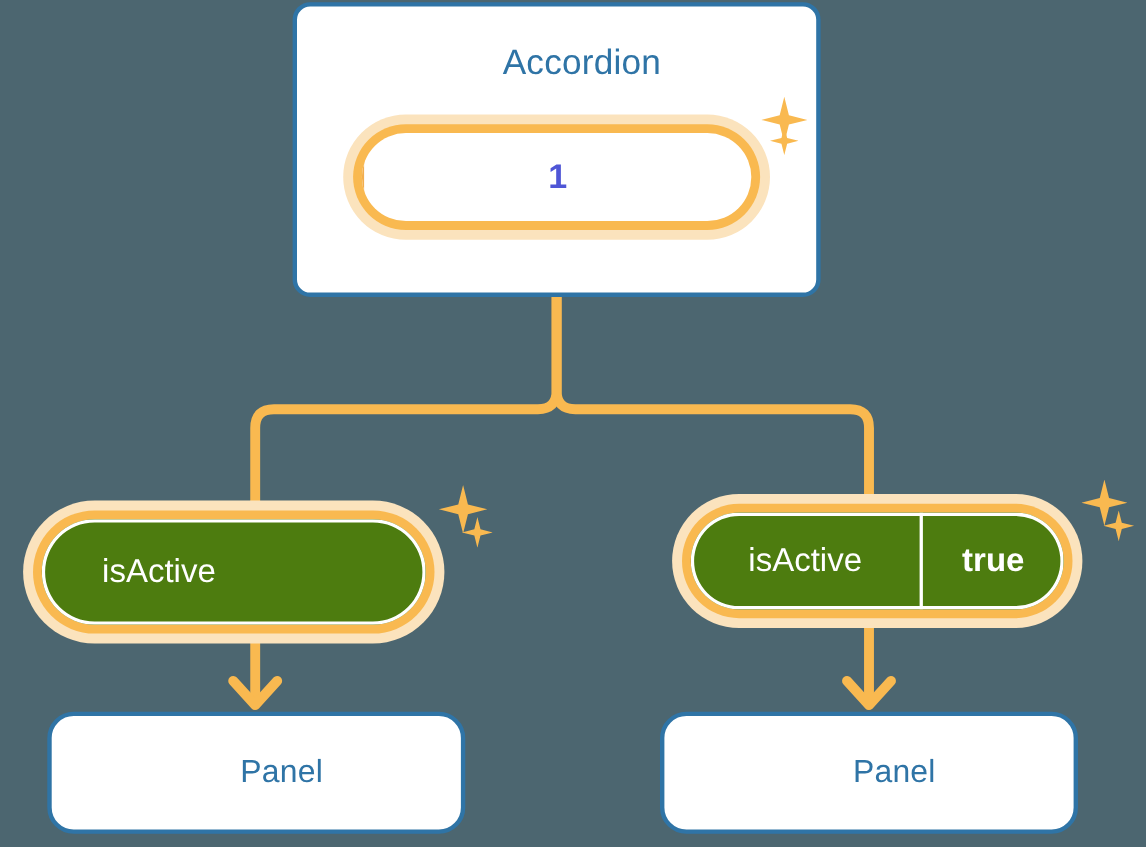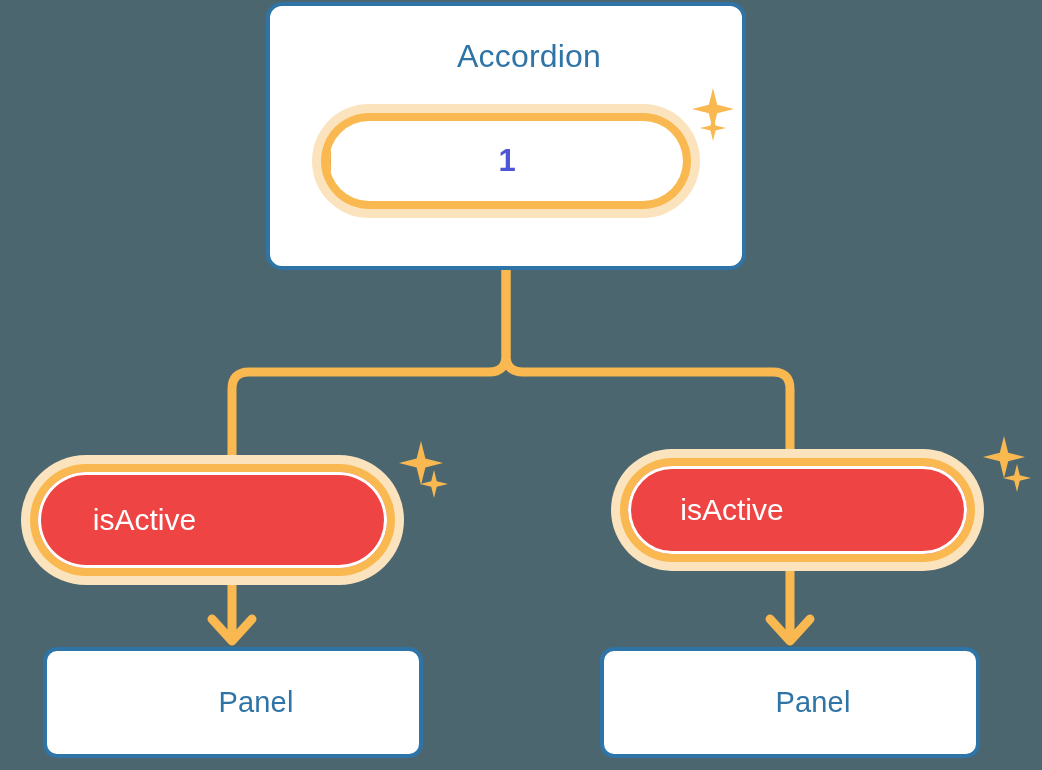--- a/index.html
+++ b/index.html
@@ -27,21 +27,21 @@
     width: 1042px;
     height: 770px;
     pointer-events: none;
   }
 
   
   .card {
     position: absolute;
     background: #ffffff;
     border: 4px solid #2f74a6;
-    border-radius: 14px;
+    border-radius: 24px;
     box-sizing: border-box;
   }
   .card-title {
     color: #2f74a6;
     font-size: 32px;
     font-weight: 400;
     text-align: center;
     letter-spacing: .2px;
     padding-left: 46px;
   }
@@ -133,21 +133,21 @@
   #pill-root .pill-val {
     flex: 1;
     color: #4f56d6;
     font-size: 31px;
     font-weight: 700;
     border-left: 2px solid #f2ae4e;
   }
 
   
   .pill-child .pill-inner {
-    background: #ef4444;
+    background: #4d7c0f;
     box-shadow: 0 0 0 3px #ffffff inset;
   }
   .pill-child .pill-key {
     color: #ffffff;
     font-size: 30px;
   }
   .pill-child .pill-val {
     color: #ffffff;
     font-size: 30px;
     font-weight: 700;
@@ -227,20 +227,21 @@
 
   <div class="pill pill-child" id="pill-left">
     <div class="pill-inner">
       <div class="pill-key">isActive</div>
     </div>
   </div>
 
   <div class="pill pill-child" id="pill-right">
     <div class="pill-inner">
       <div class="pill-key">isActive</div>
+      <div class="pill-val">true</div>
     </div>
   </div>
 
   <div class="card panel-card" id="panel-left">
     <div class="card-title">Panel</div>
   </div>
 
   <div class="card panel-card" id="panel-right">
     <div class="card-title">Panel</div>
   </div>

